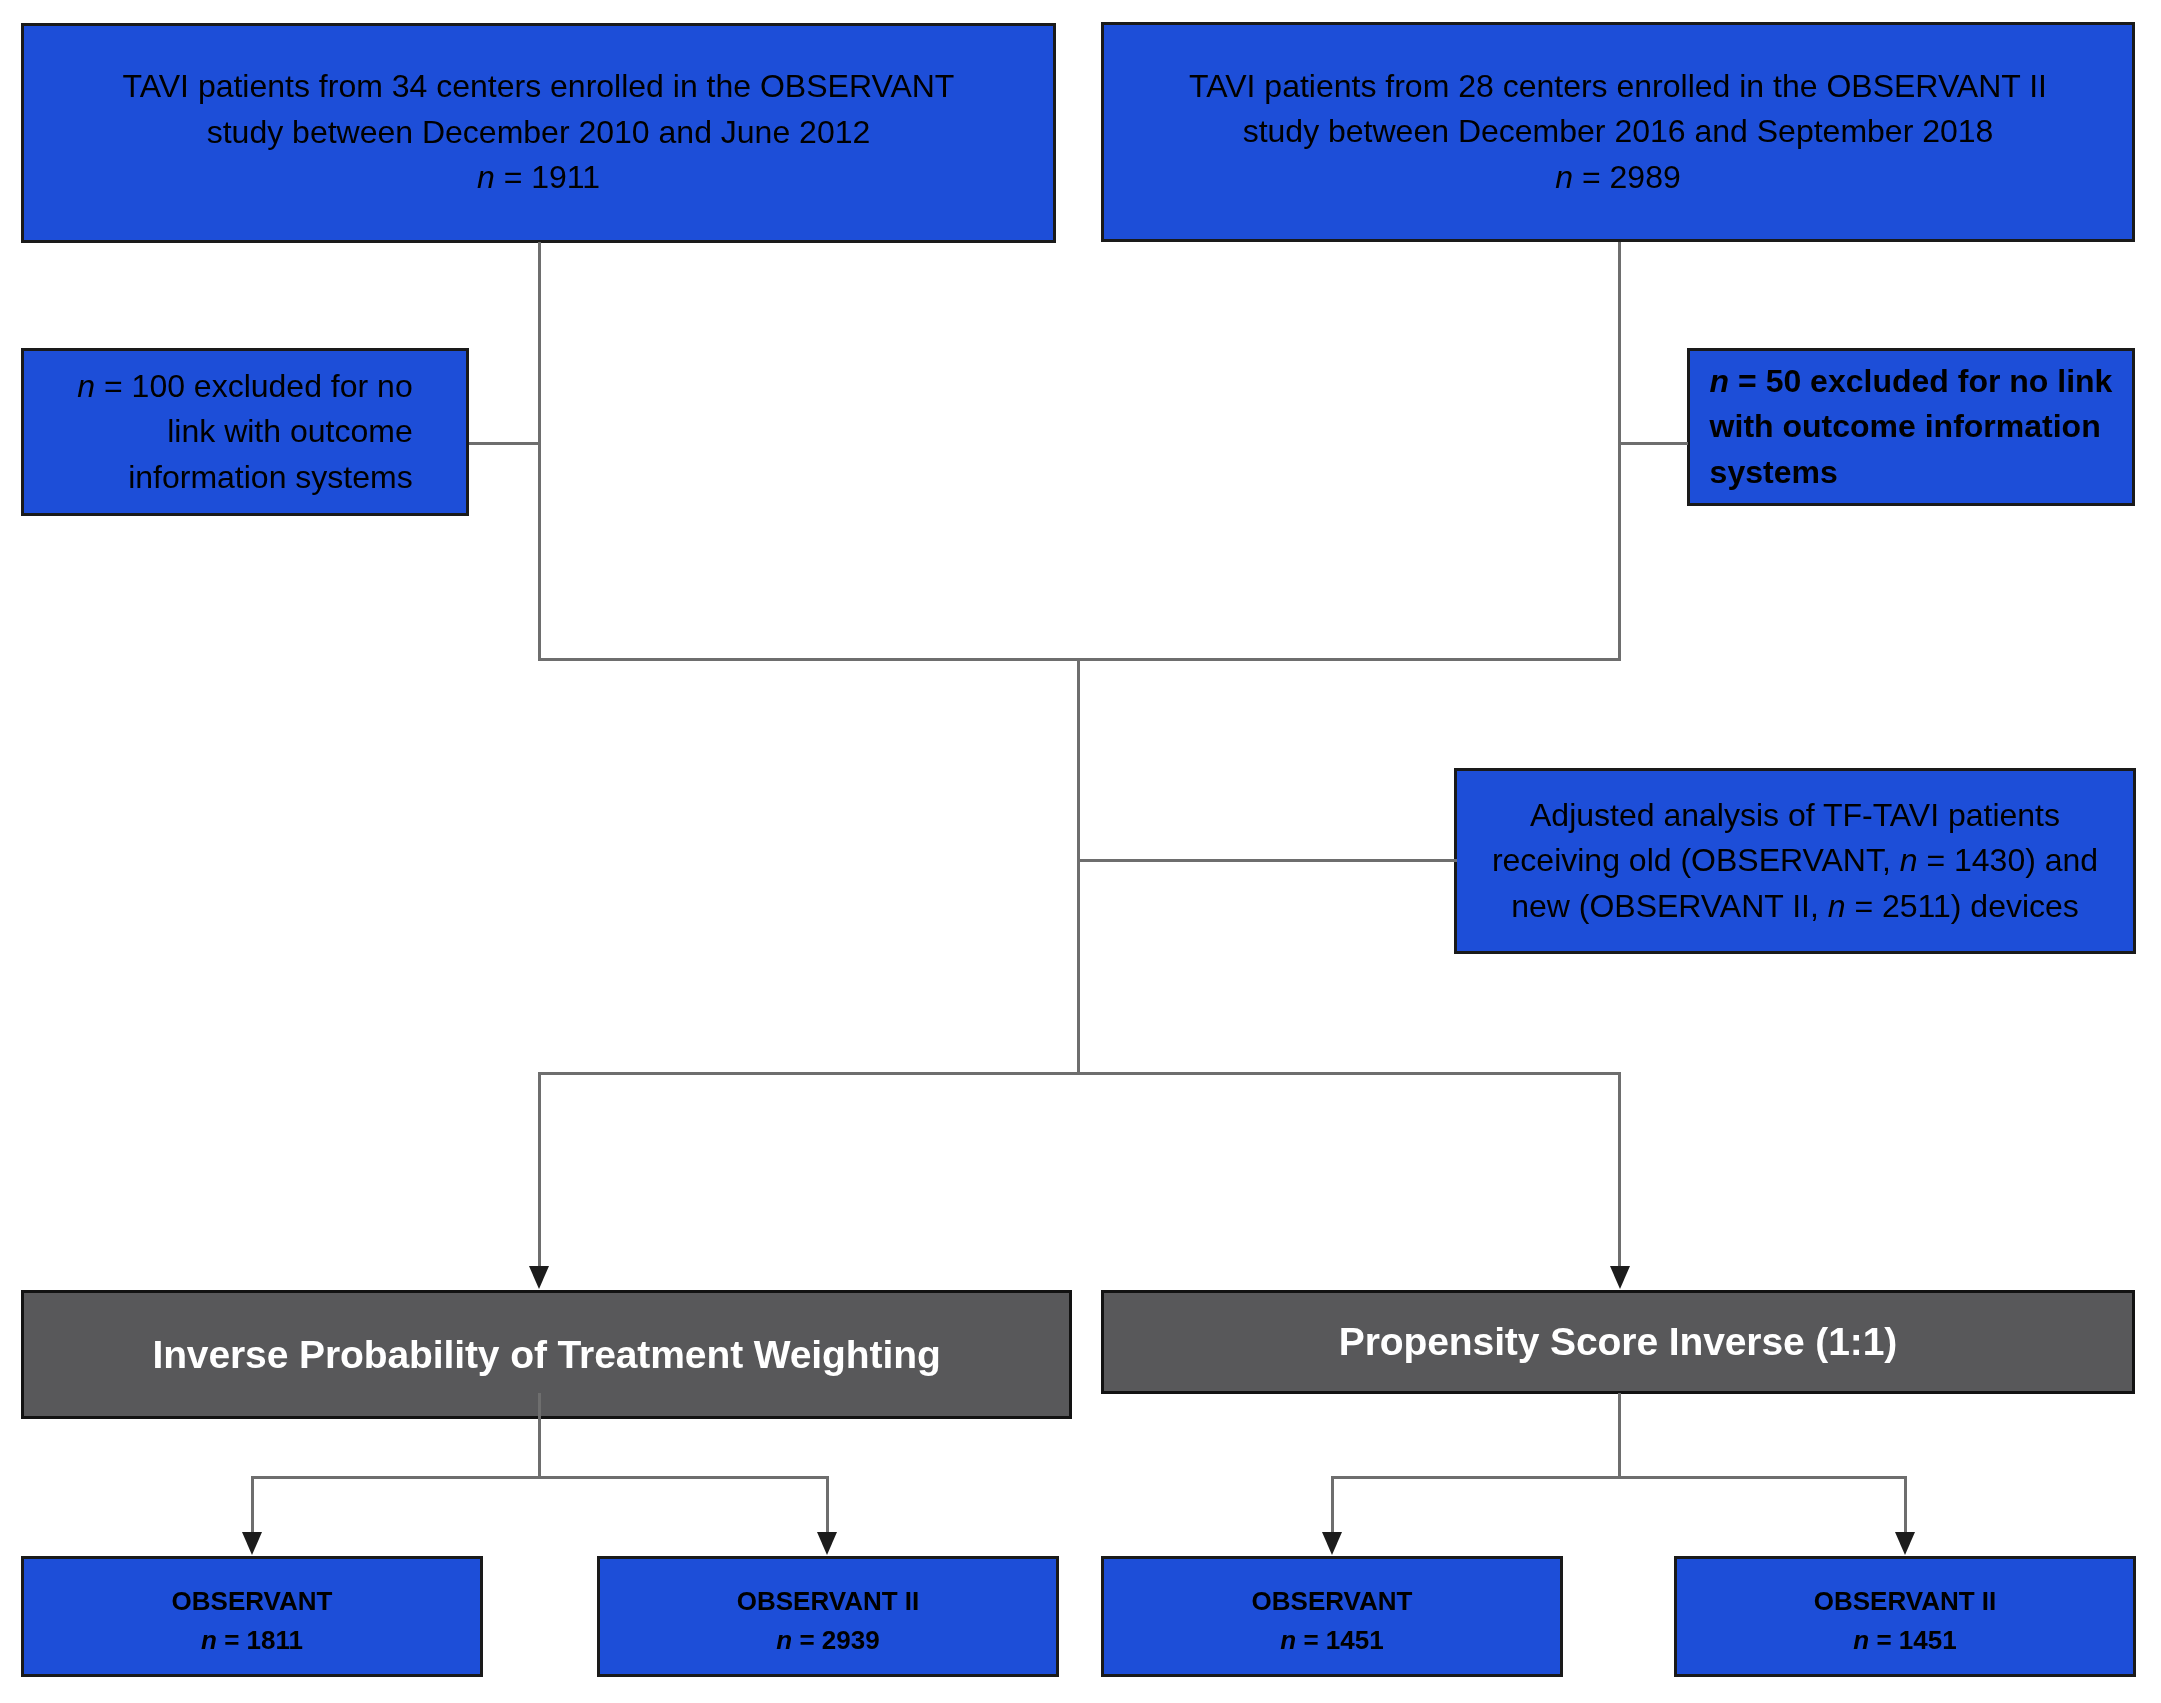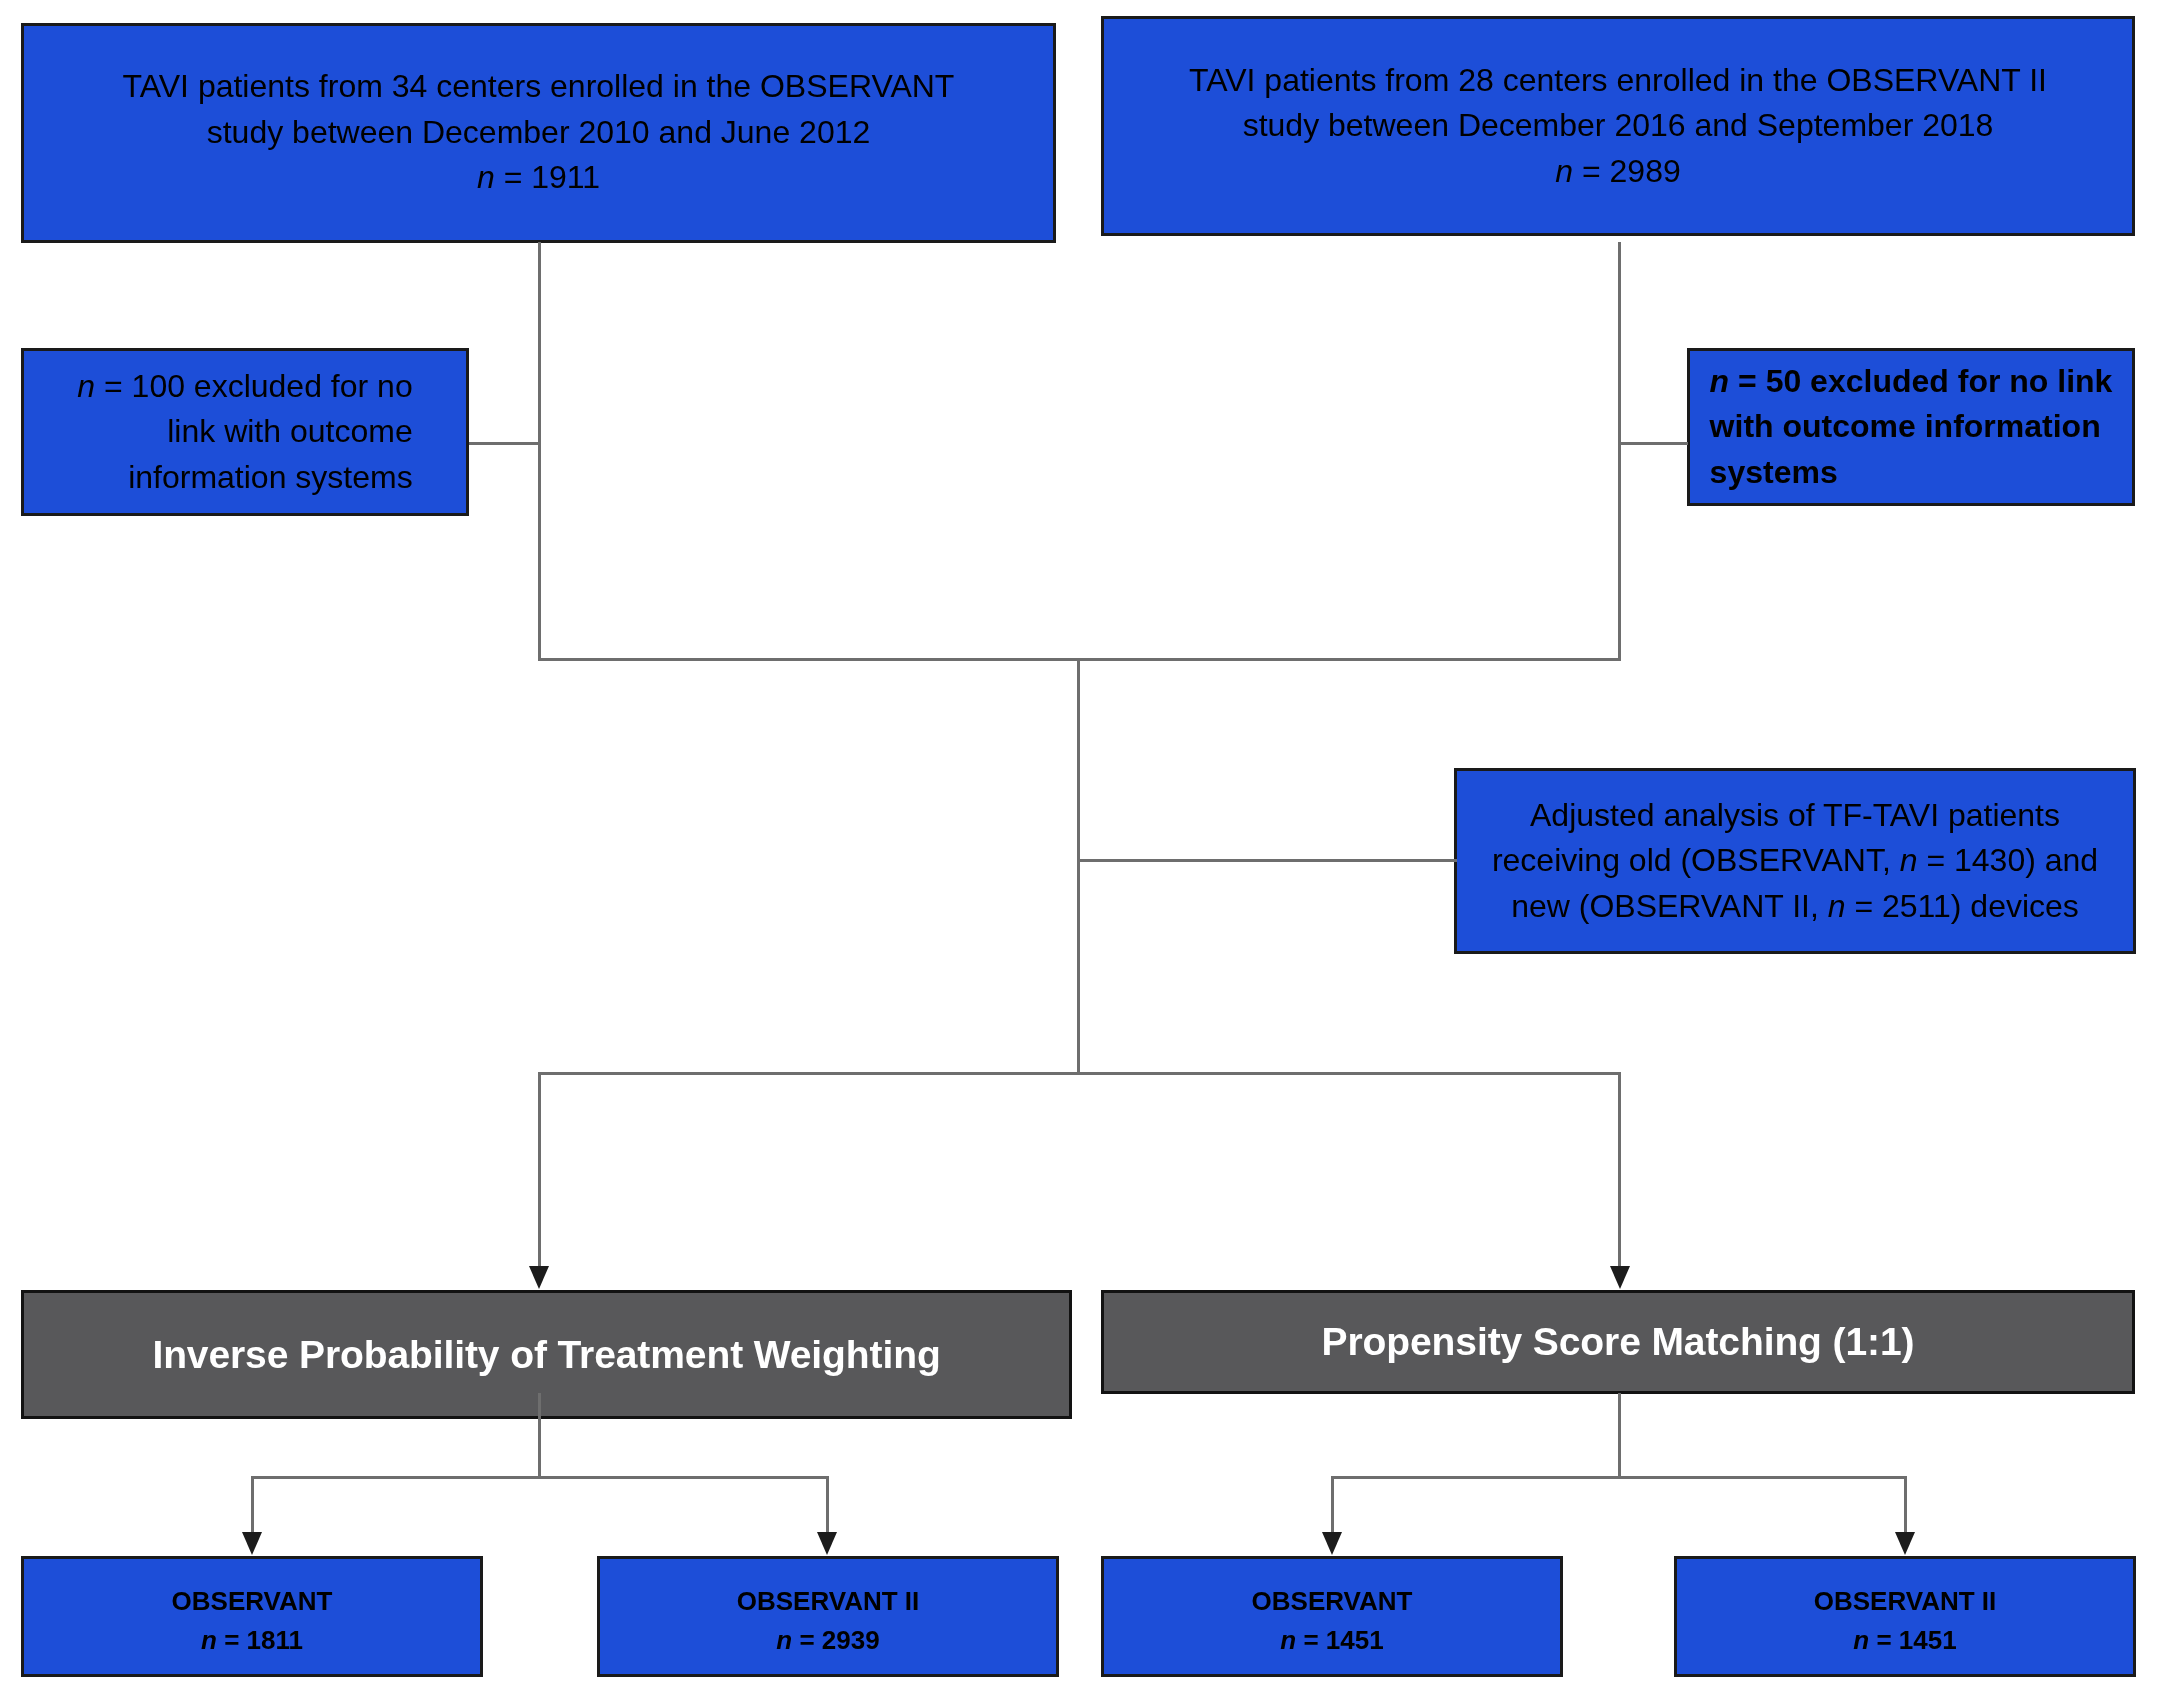--- a/index.html
+++ b/index.html
@@ -78,42 +78,42 @@
 </style>
 </head>
 <body>
 
 <div id="canvas">
 
   <div class="box" style="left:21px; top:22.5px; width:1035px; height:220px;">
     <div class="txt">TAVI patients from 34 centers enrolled in the OBSERVANT<br>study between December 2010 and June 2012<br><em class="n">n</em> = 1911</div>
   </div>
 
-  <div class="box" style="left:1101px; top:16px; width:1034px; height:220px;align-items:center;">
+  <div class="box" style="left:1101px; top:22px; width:1034px; height:220px;align-items:center;">
     <div class="txt">TAVI patients from 28 centers enrolled in the OBSERVANT II<br>study between December 2016 and September 2018<br><em class="n">n</em> = 2989</div>
   </div>
 
   <div class="box align-right" style="left:21px; top:348px; width:448px; height:168px;">
     <div class="txt"><em class="n">n</em> = 100 excluded for no<br>link with outcome<br>information systems</div>
   </div>
 
   <div class="box align-left" style="left:1687px; top:348px; width:448px; height:158px;font-weight:bold;">
     <div class="txt"><em class="n">n</em> = 50 excluded for no link<br>with outcome information<br>systems</div>
   </div>
 
   <div class="box" style="left:1454px; top:768px; width:682px; height:186px;">
     <div class="txt">Adjusted analysis of TF-TAVI patients<br>receiving old (OBSERVANT, <em class="n">n</em> = 1430) and<br>new (OBSERVANT II, <em class="n">n</em> = 2511) devices</div>
   </div>
 
   <div class="box dark" style="left:21px; top:1290px; width:1051px; height:129px;">
     <div class="txt">Inverse Probability of Treatment Weighting</div>
   </div>
 
   <div class="box dark" style="left:1101px; top:1290px; width:1034px; height:104px;">
-    <div class="txt">Propensity Score Matching (1:1)</div>
+    <div class="txt">Propensity Score Inverse (1:1)</div>
   </div>
 
   <div class="box leaf" style="left:21px; top:1556px; width:462px; height:121px;">
     <div class="txt">OBSERVANT<br><em class="n">n</em> = 1811</div>
   </div>
 
   <div class="box leaf" style="left:597px; top:1556px; width:462px; height:121px;">
     <div class="txt">OBSERVANT II<br><em class="n">n</em> = 2939</div>
   </div>
 

